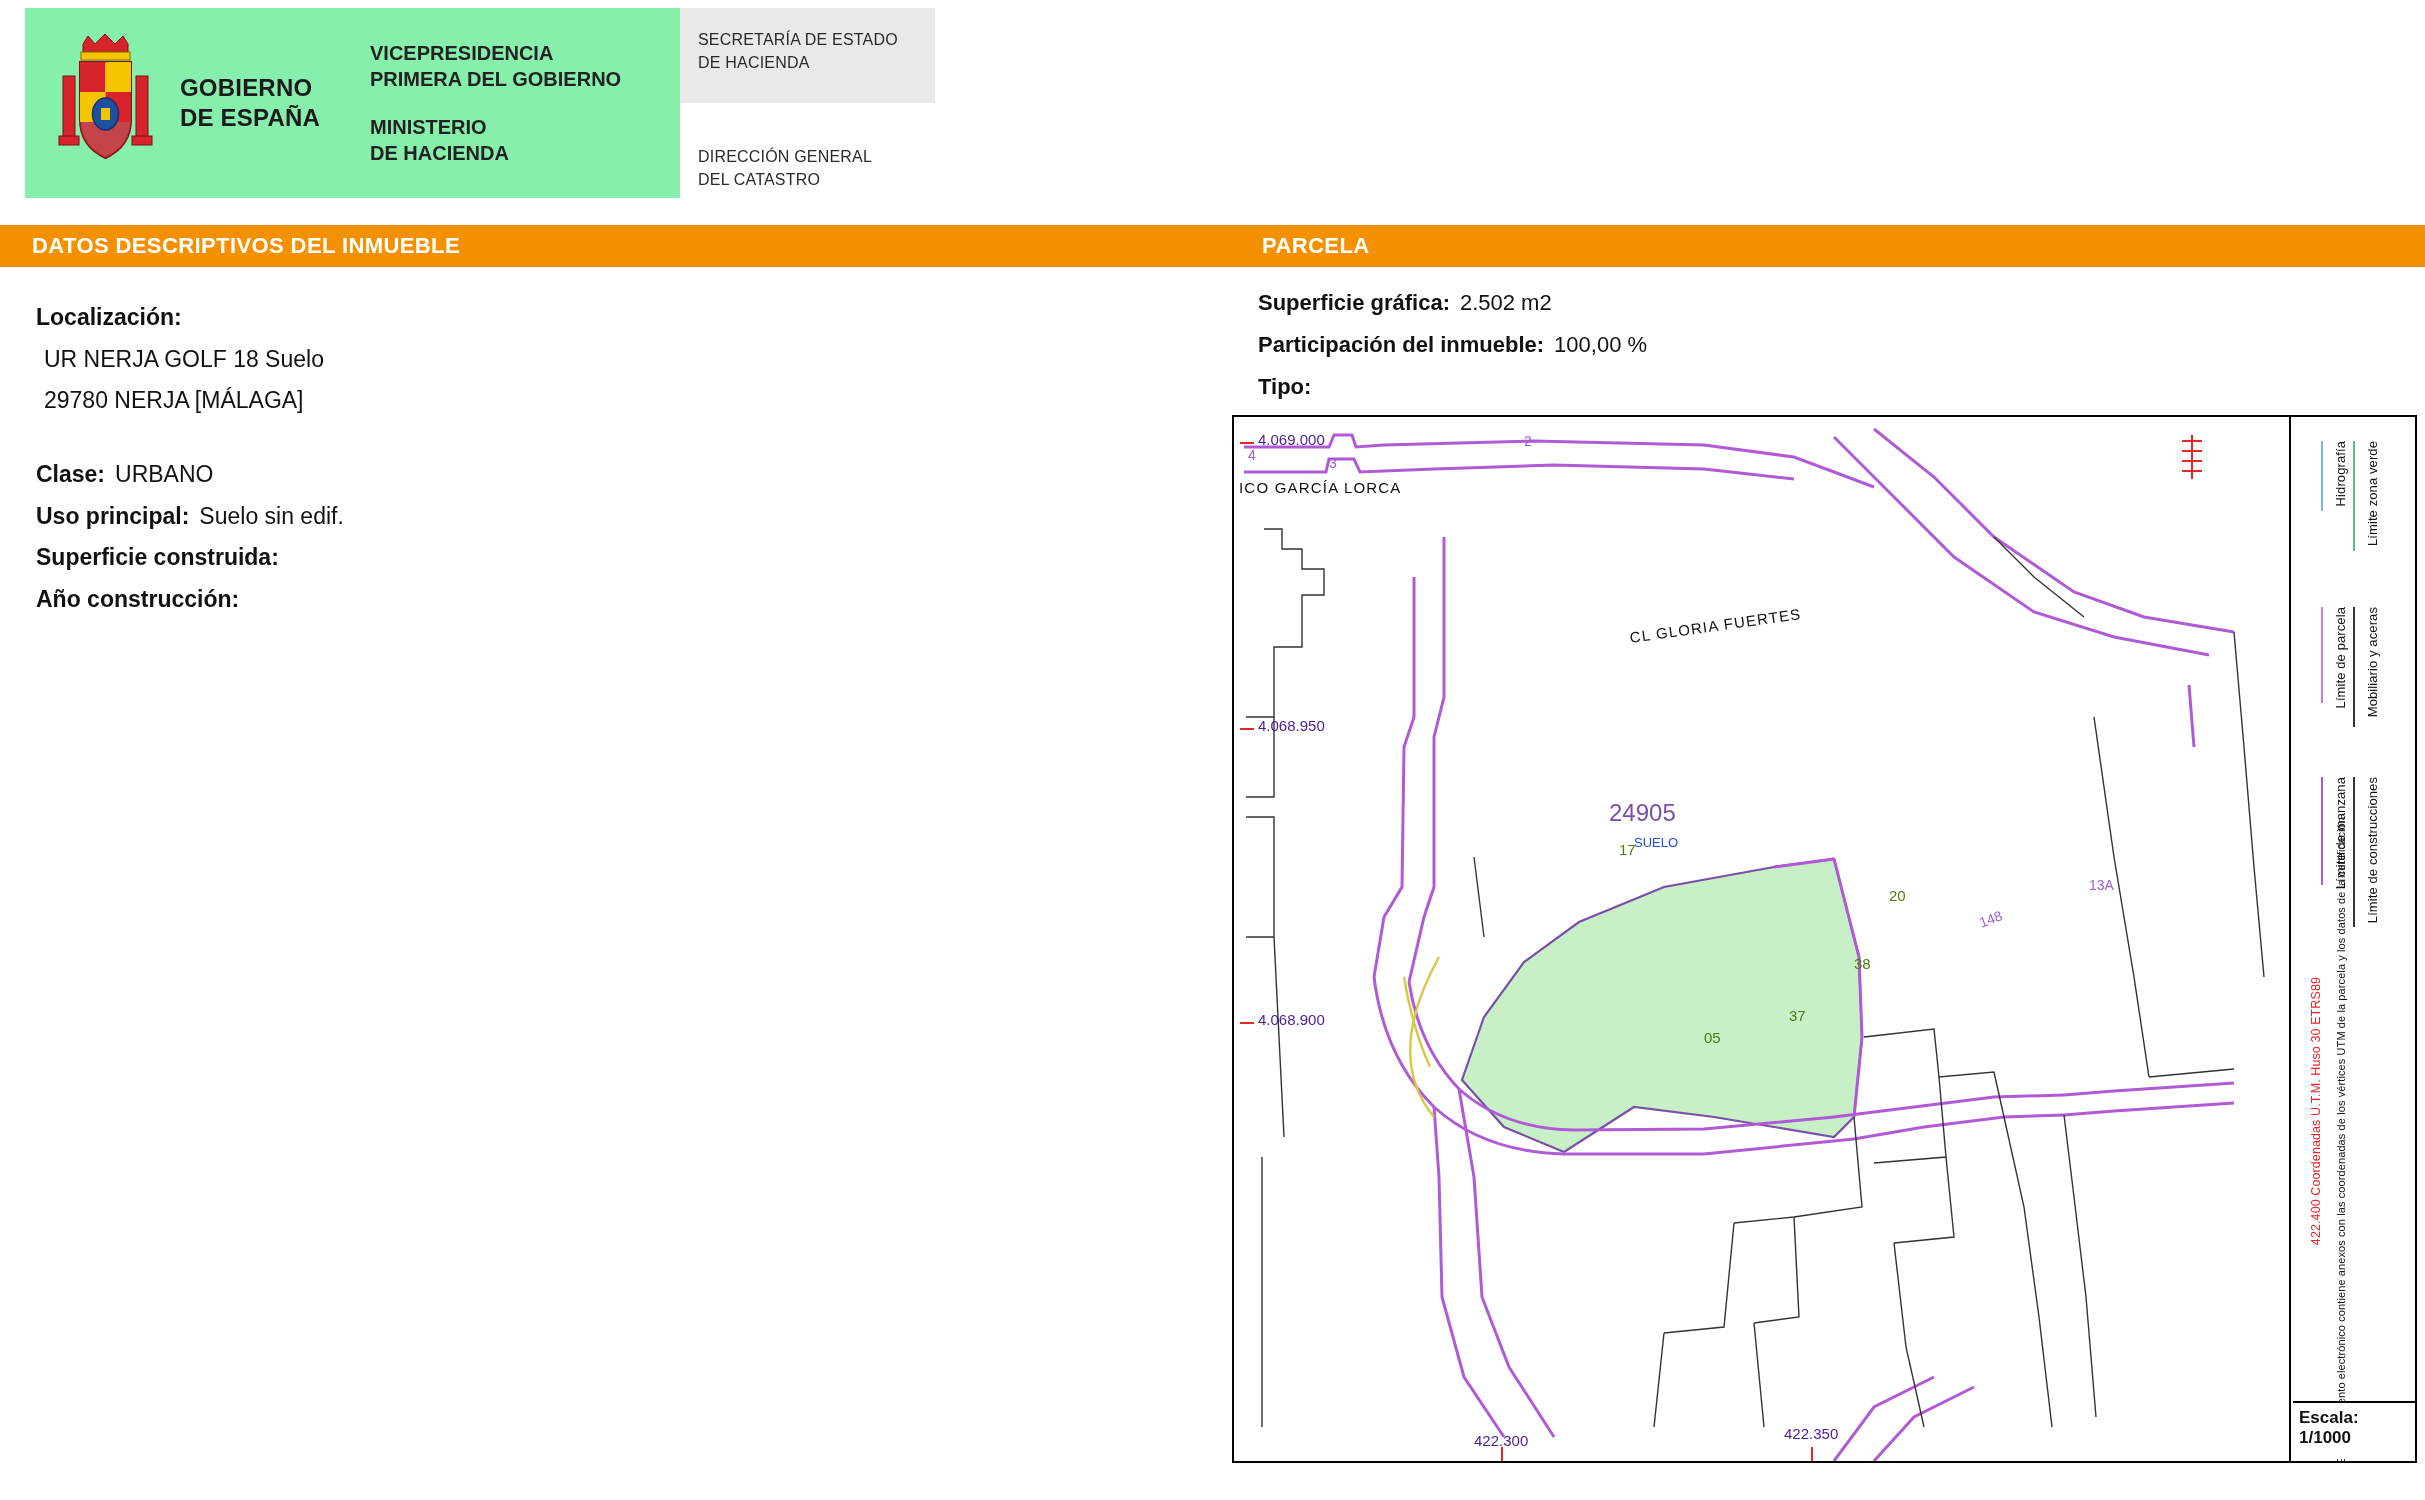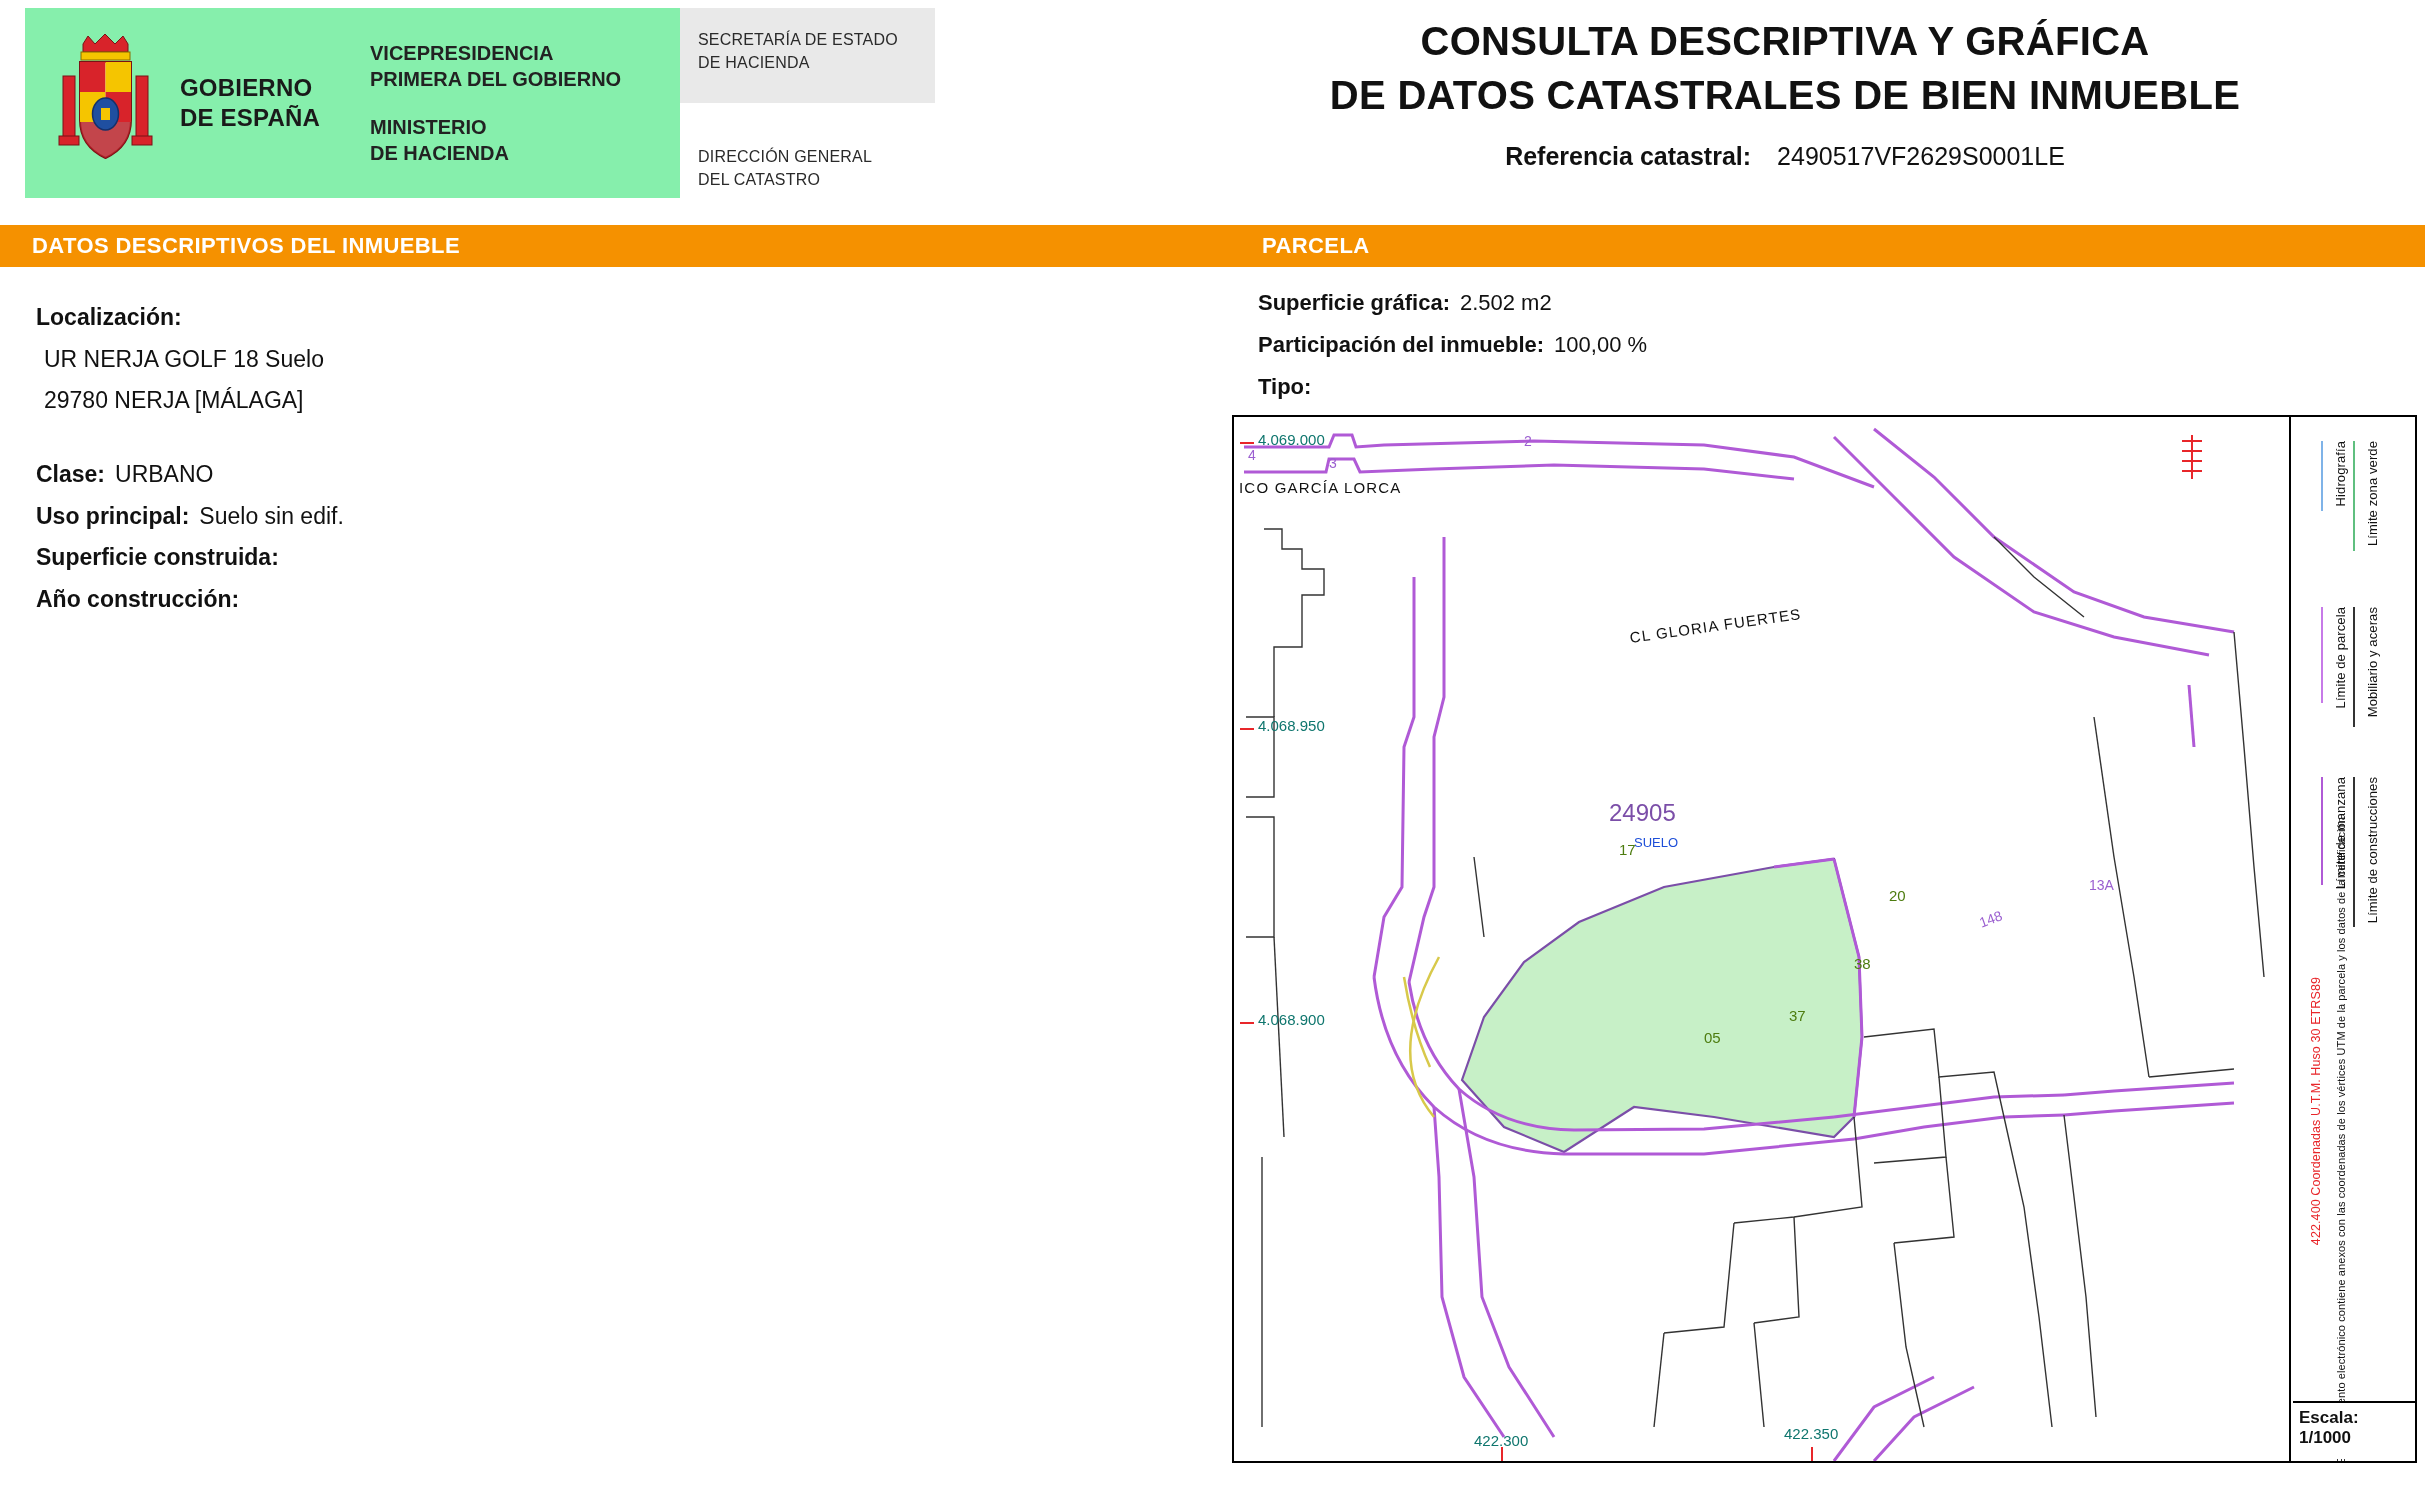--- a/index.html
+++ b/index.html
@@ -191,21 +191,21 @@
     font-size: 17px;
     font-weight: bold;
     color: #111;
     padding: 5px 0 0 6px;
     background: #fff;
   }
   .escala .v { font-weight: bold; }
 
   .coord {
     position: absolute;
-    color: #0f766e;
+    color: #4c1d95;
     font-size: 15px;
     white-space: nowrap;
   }
   .plotlabel {
     position: absolute;
     font-size: 15px;
     color: #4d7c0f;
     white-space: nowrap;
   }
   .streetlabel {
@@ -282,29 +282,20 @@
     <div class="sec-top">
       <div class="sec-line">SECRETARÍA DE ESTADO</div>
       <div class="sec-line">DE HACIENDA</div>
     </div>
     <div class="sec-bot">
       <div class="sec-line">DIRECCIÓN GENERAL</div>
       <div class="sec-line">DEL CATASTRO</div>
     </div>
   </div>
 
-  <div class="title-wrap">
-    <h1>
-      <span>CONSULTA DESCRIPTIVA Y GRÁFICA</span><br>
-      <span>DE DATOS CATASTRALES DE BIEN INMUEBLE</span>
-    </h1>
-    <div class="refcat">
-      <span class="lbl">Referencia catastral:</span><span class="val">2490517VF2629S0001LE</span>
-    </div>
-  </div>
 </div>
 
 <div class="bar bar-left">DATOS DESCRIPTIVOS DEL INMUEBLE</div>
 <div class="bar bar-right">PARCELA</div>
 
 <div class="left-panel">
   <div class="row lbl-b">Localización:</div>
   <div class="row" style="padding-left:8px">UR NERJA GOLF 18 Suelo</div>
   <div class="row" style="padding-left:8px">29780 NERJA [MÁLAGA]</div>
   <div class="spacer"></div>

